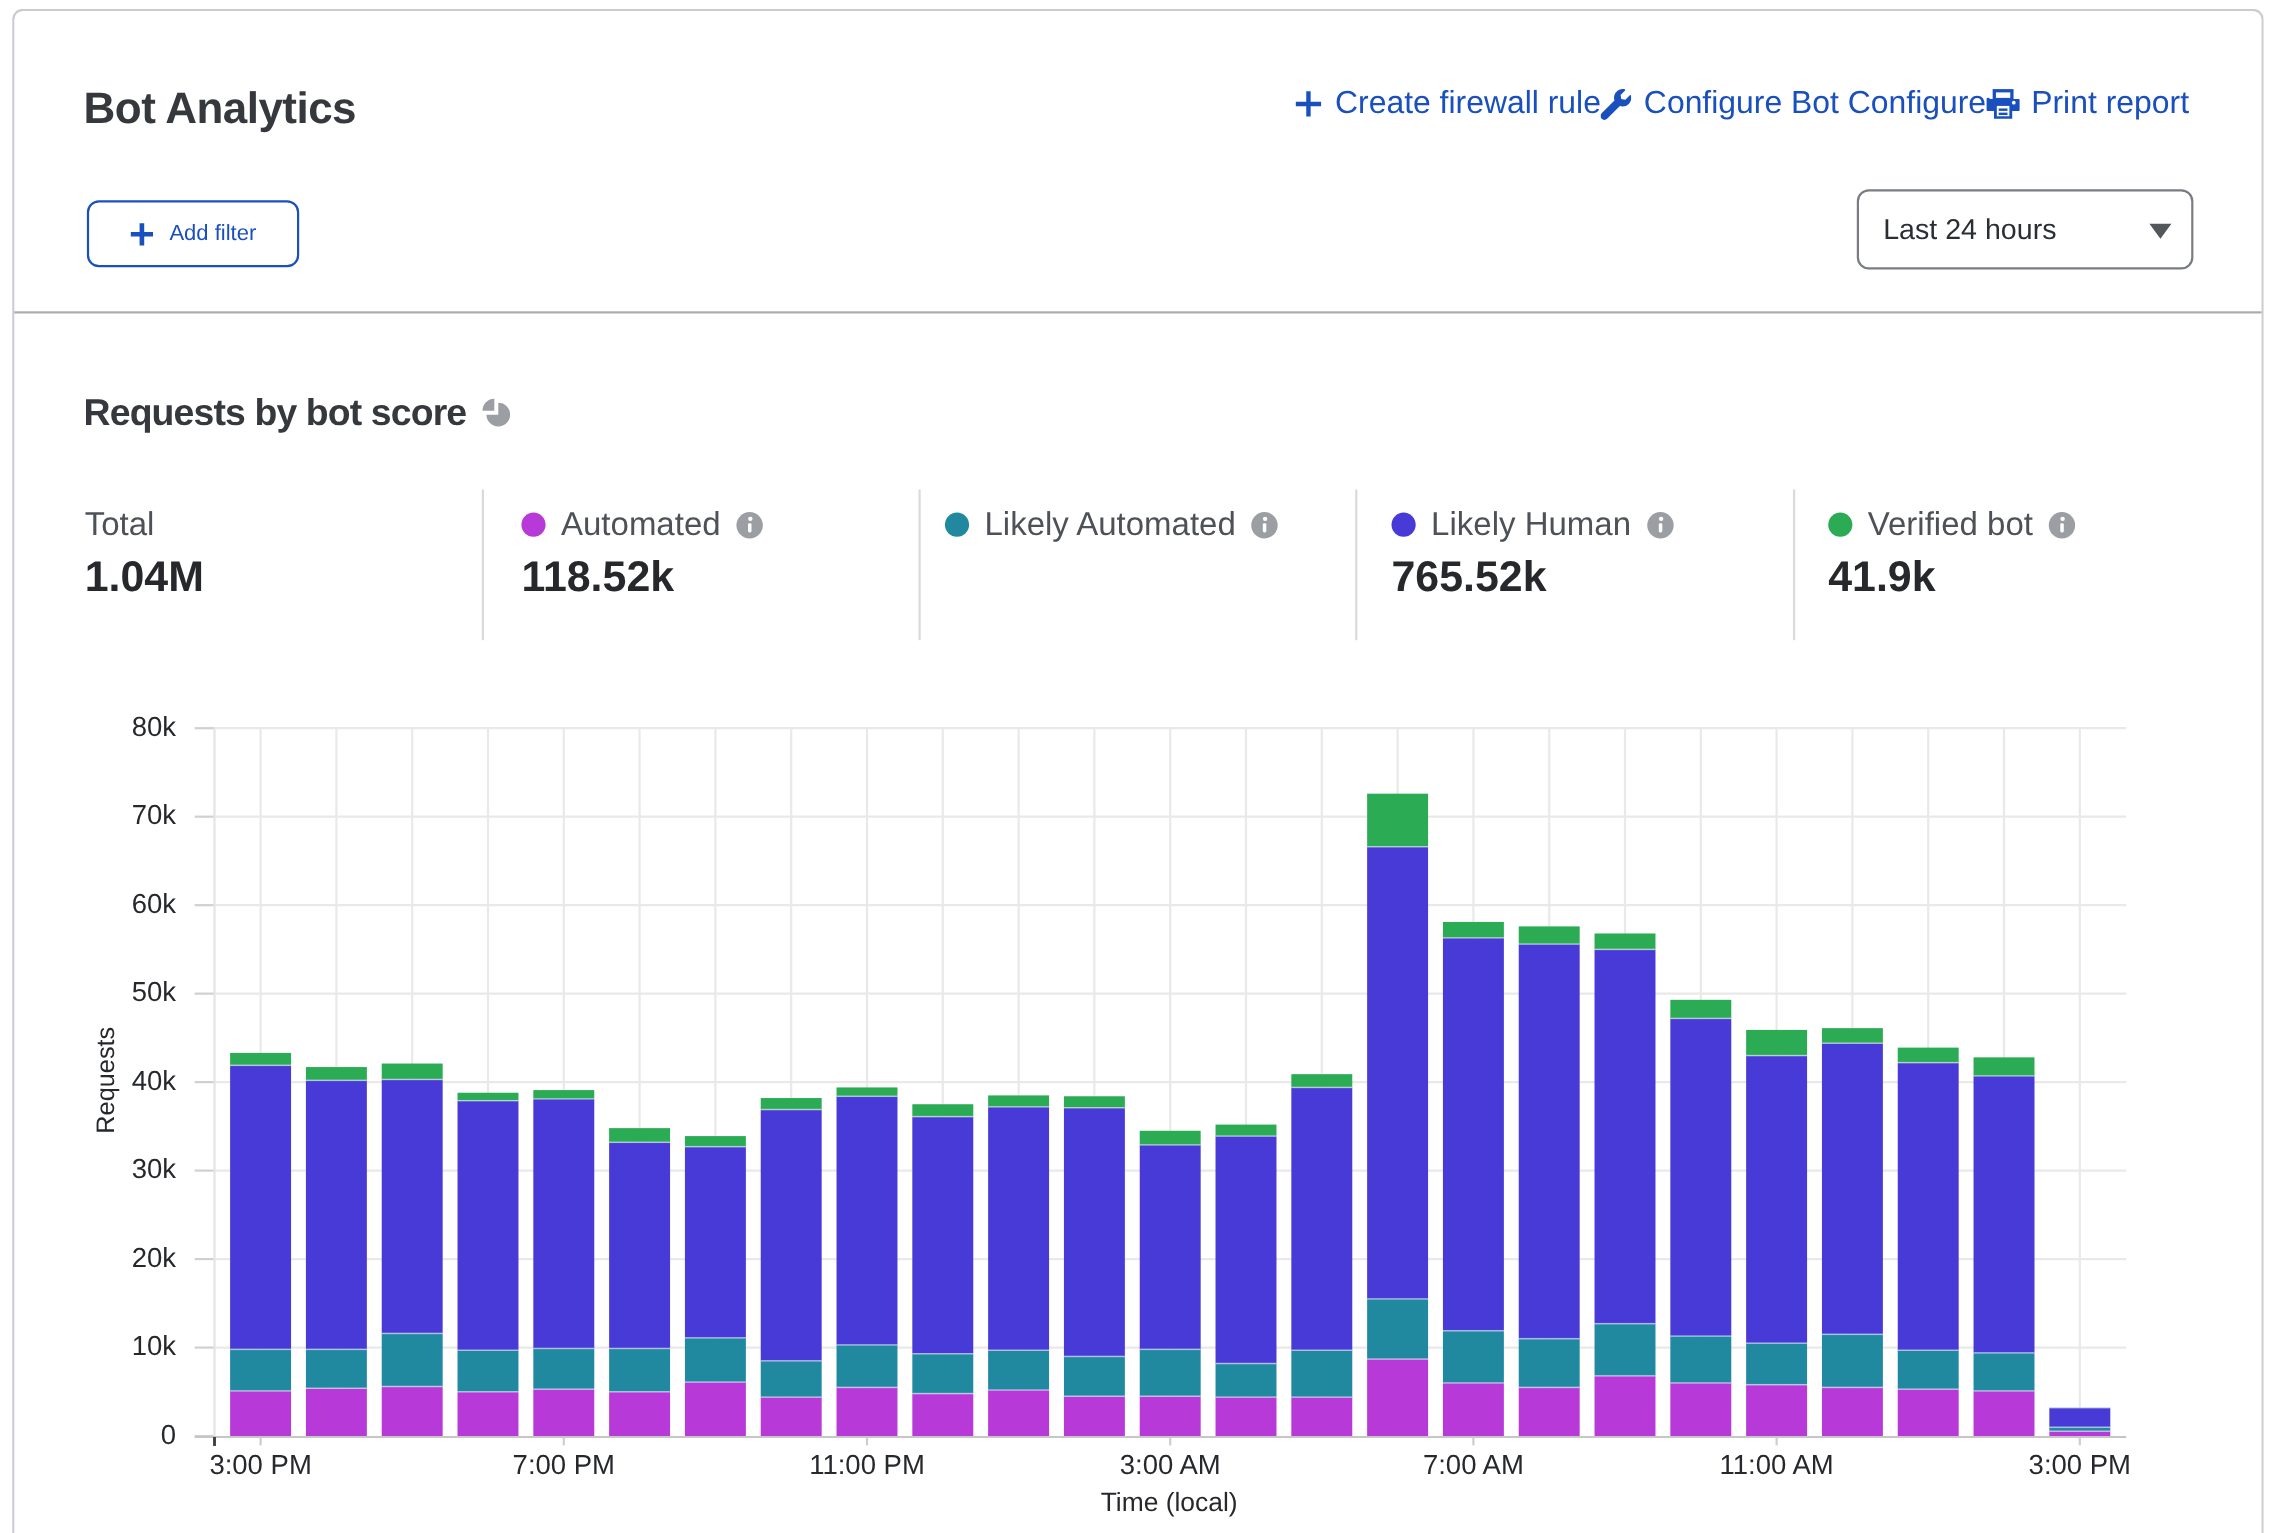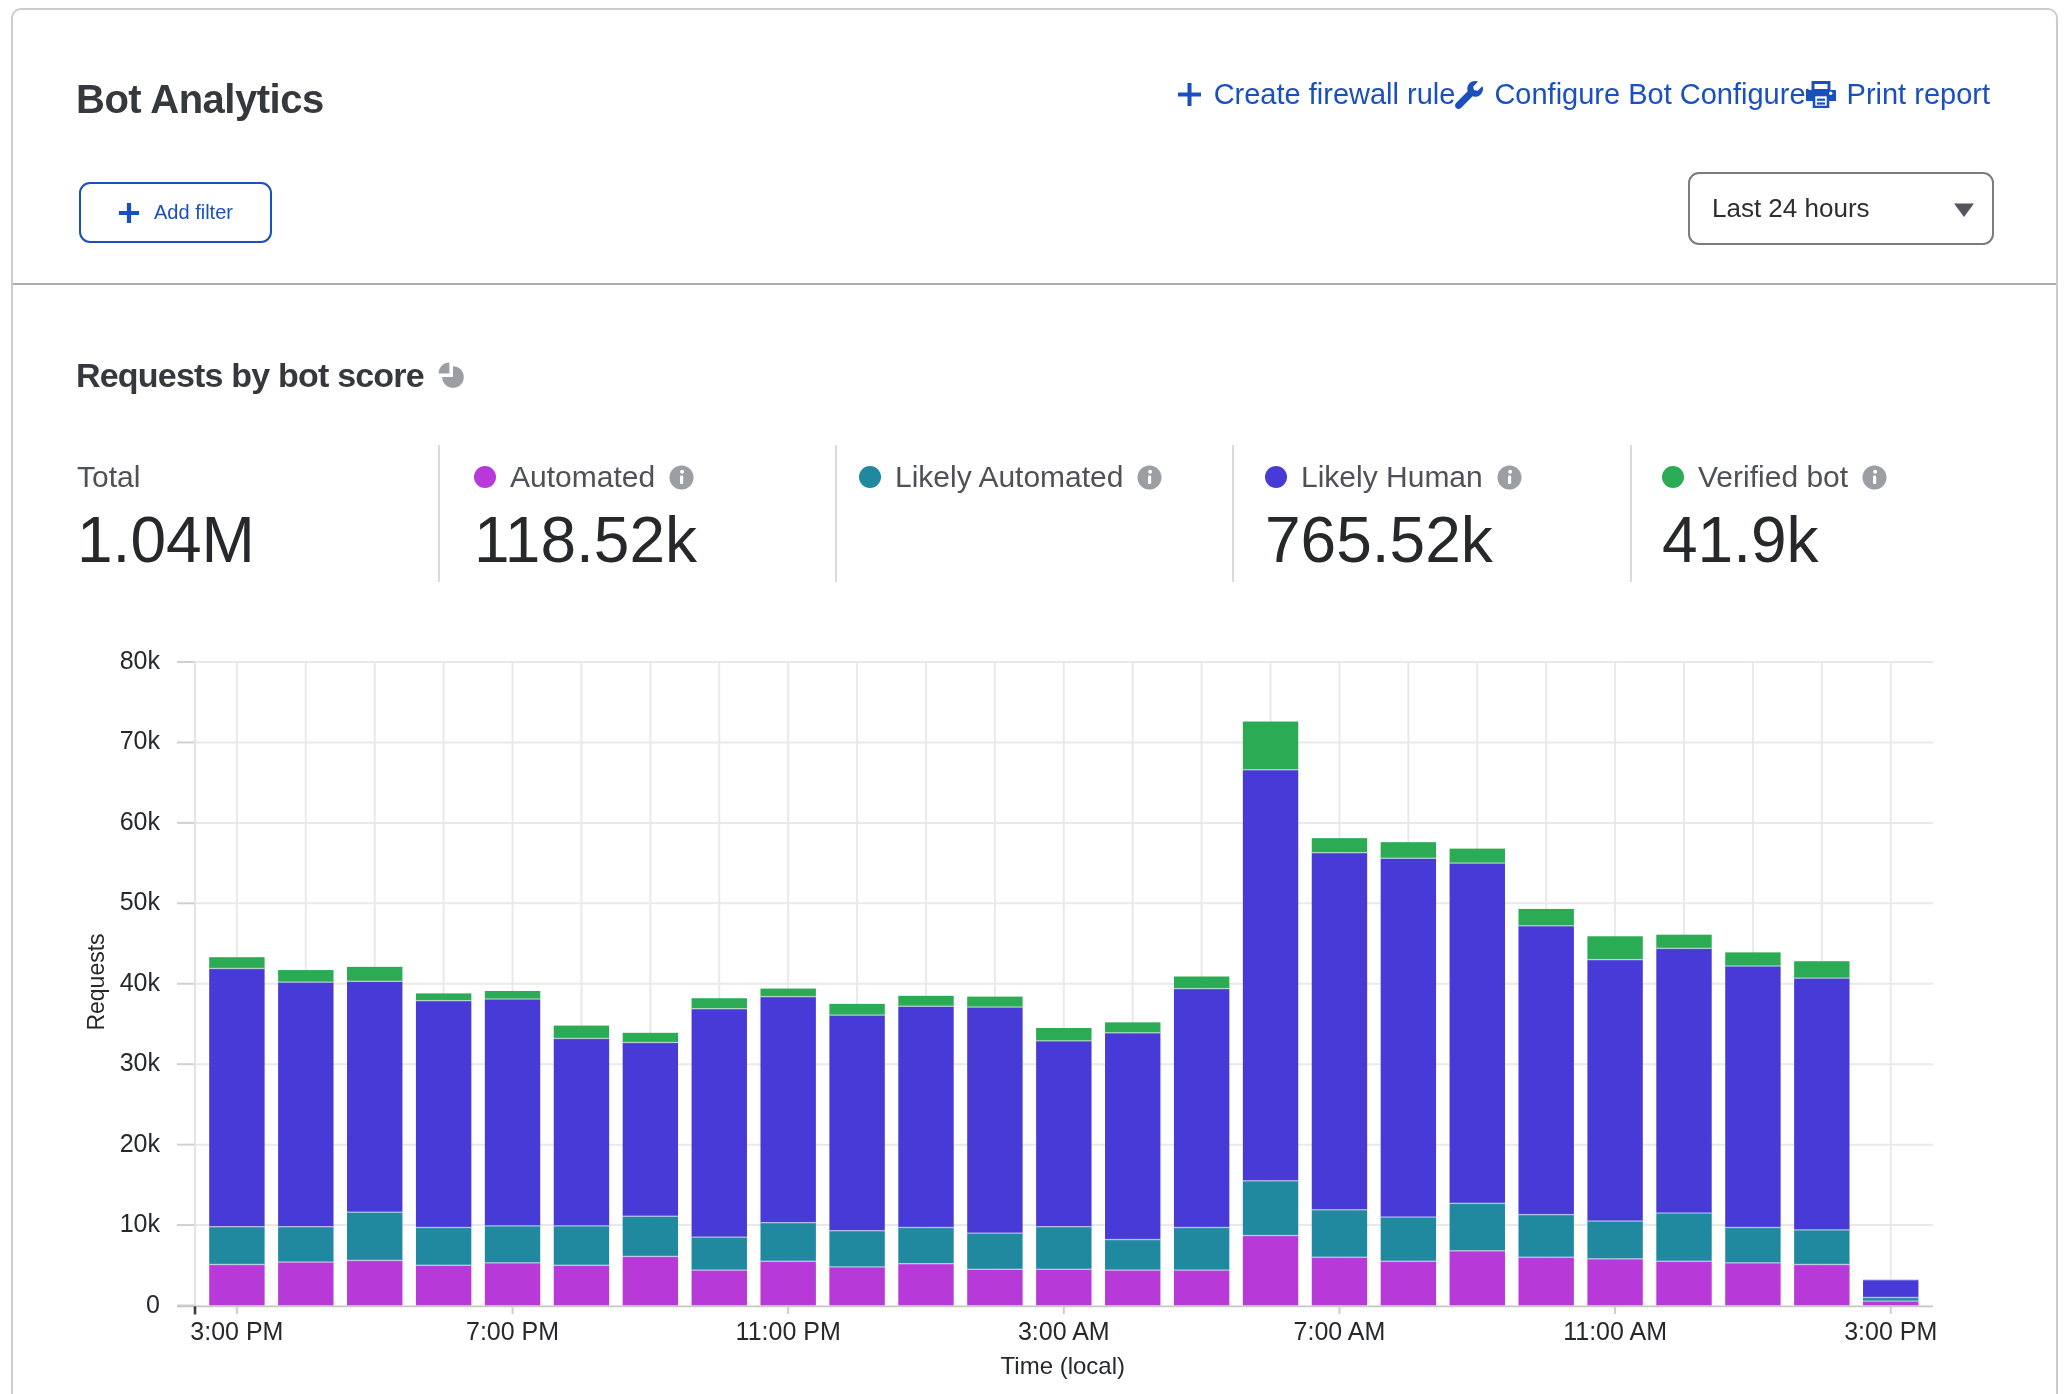--- a/index.html
+++ b/index.html
@@ -16,21 +16,21 @@
   .time-select svg { position:absolute; right:17px; top:28px; }
   .card-body { position:absolute; left:0; top:277px; width:100%; }
   .section-title-row { position:absolute; left:63px; top:69px; display:flex; align-items:center; gap:13px; }
   .section-title { font-size:34px; letter-spacing:-0.8px; font-weight:700; color:#35383d; }
   .stats { position:absolute; left:0; top:0; width:100%; }
   .stat-col { position:absolute; top:158px; height:137px; }
   .stat-divider { position:absolute; top:158px; height:137px; width:2px; background:#d8dadc; }
   .stat-label-row { display:flex; align-items:center; gap:14px; height:24px; margin-top:20px; }
   .stat-label { font-size:30px; color:#4e5157; white-space:nowrap;text-align:right; }
   .stat-dot { width:22px; height:22px; border-radius:50%; flex:none; }
-  .stat-value { font-size:64px; font-weight:400; color:#26282c; margin-top:14px; letter-spacing:0; }
+  .stat-value { font-size:39px; font-weight:700; color:#26282c; margin-top:14px; letter-spacing:0; }
   .info-icon { flex:none; }
   svg.chart { position:absolute; left:0; top:0; pointer-events:none; }
   svg.chart * { pointer-events:auto; }
 </style>
 </head>
 <body>
 
 <div class="card">
   <div class="card-header">
     <h1 class="page-title">Bot Analytics</h1>

